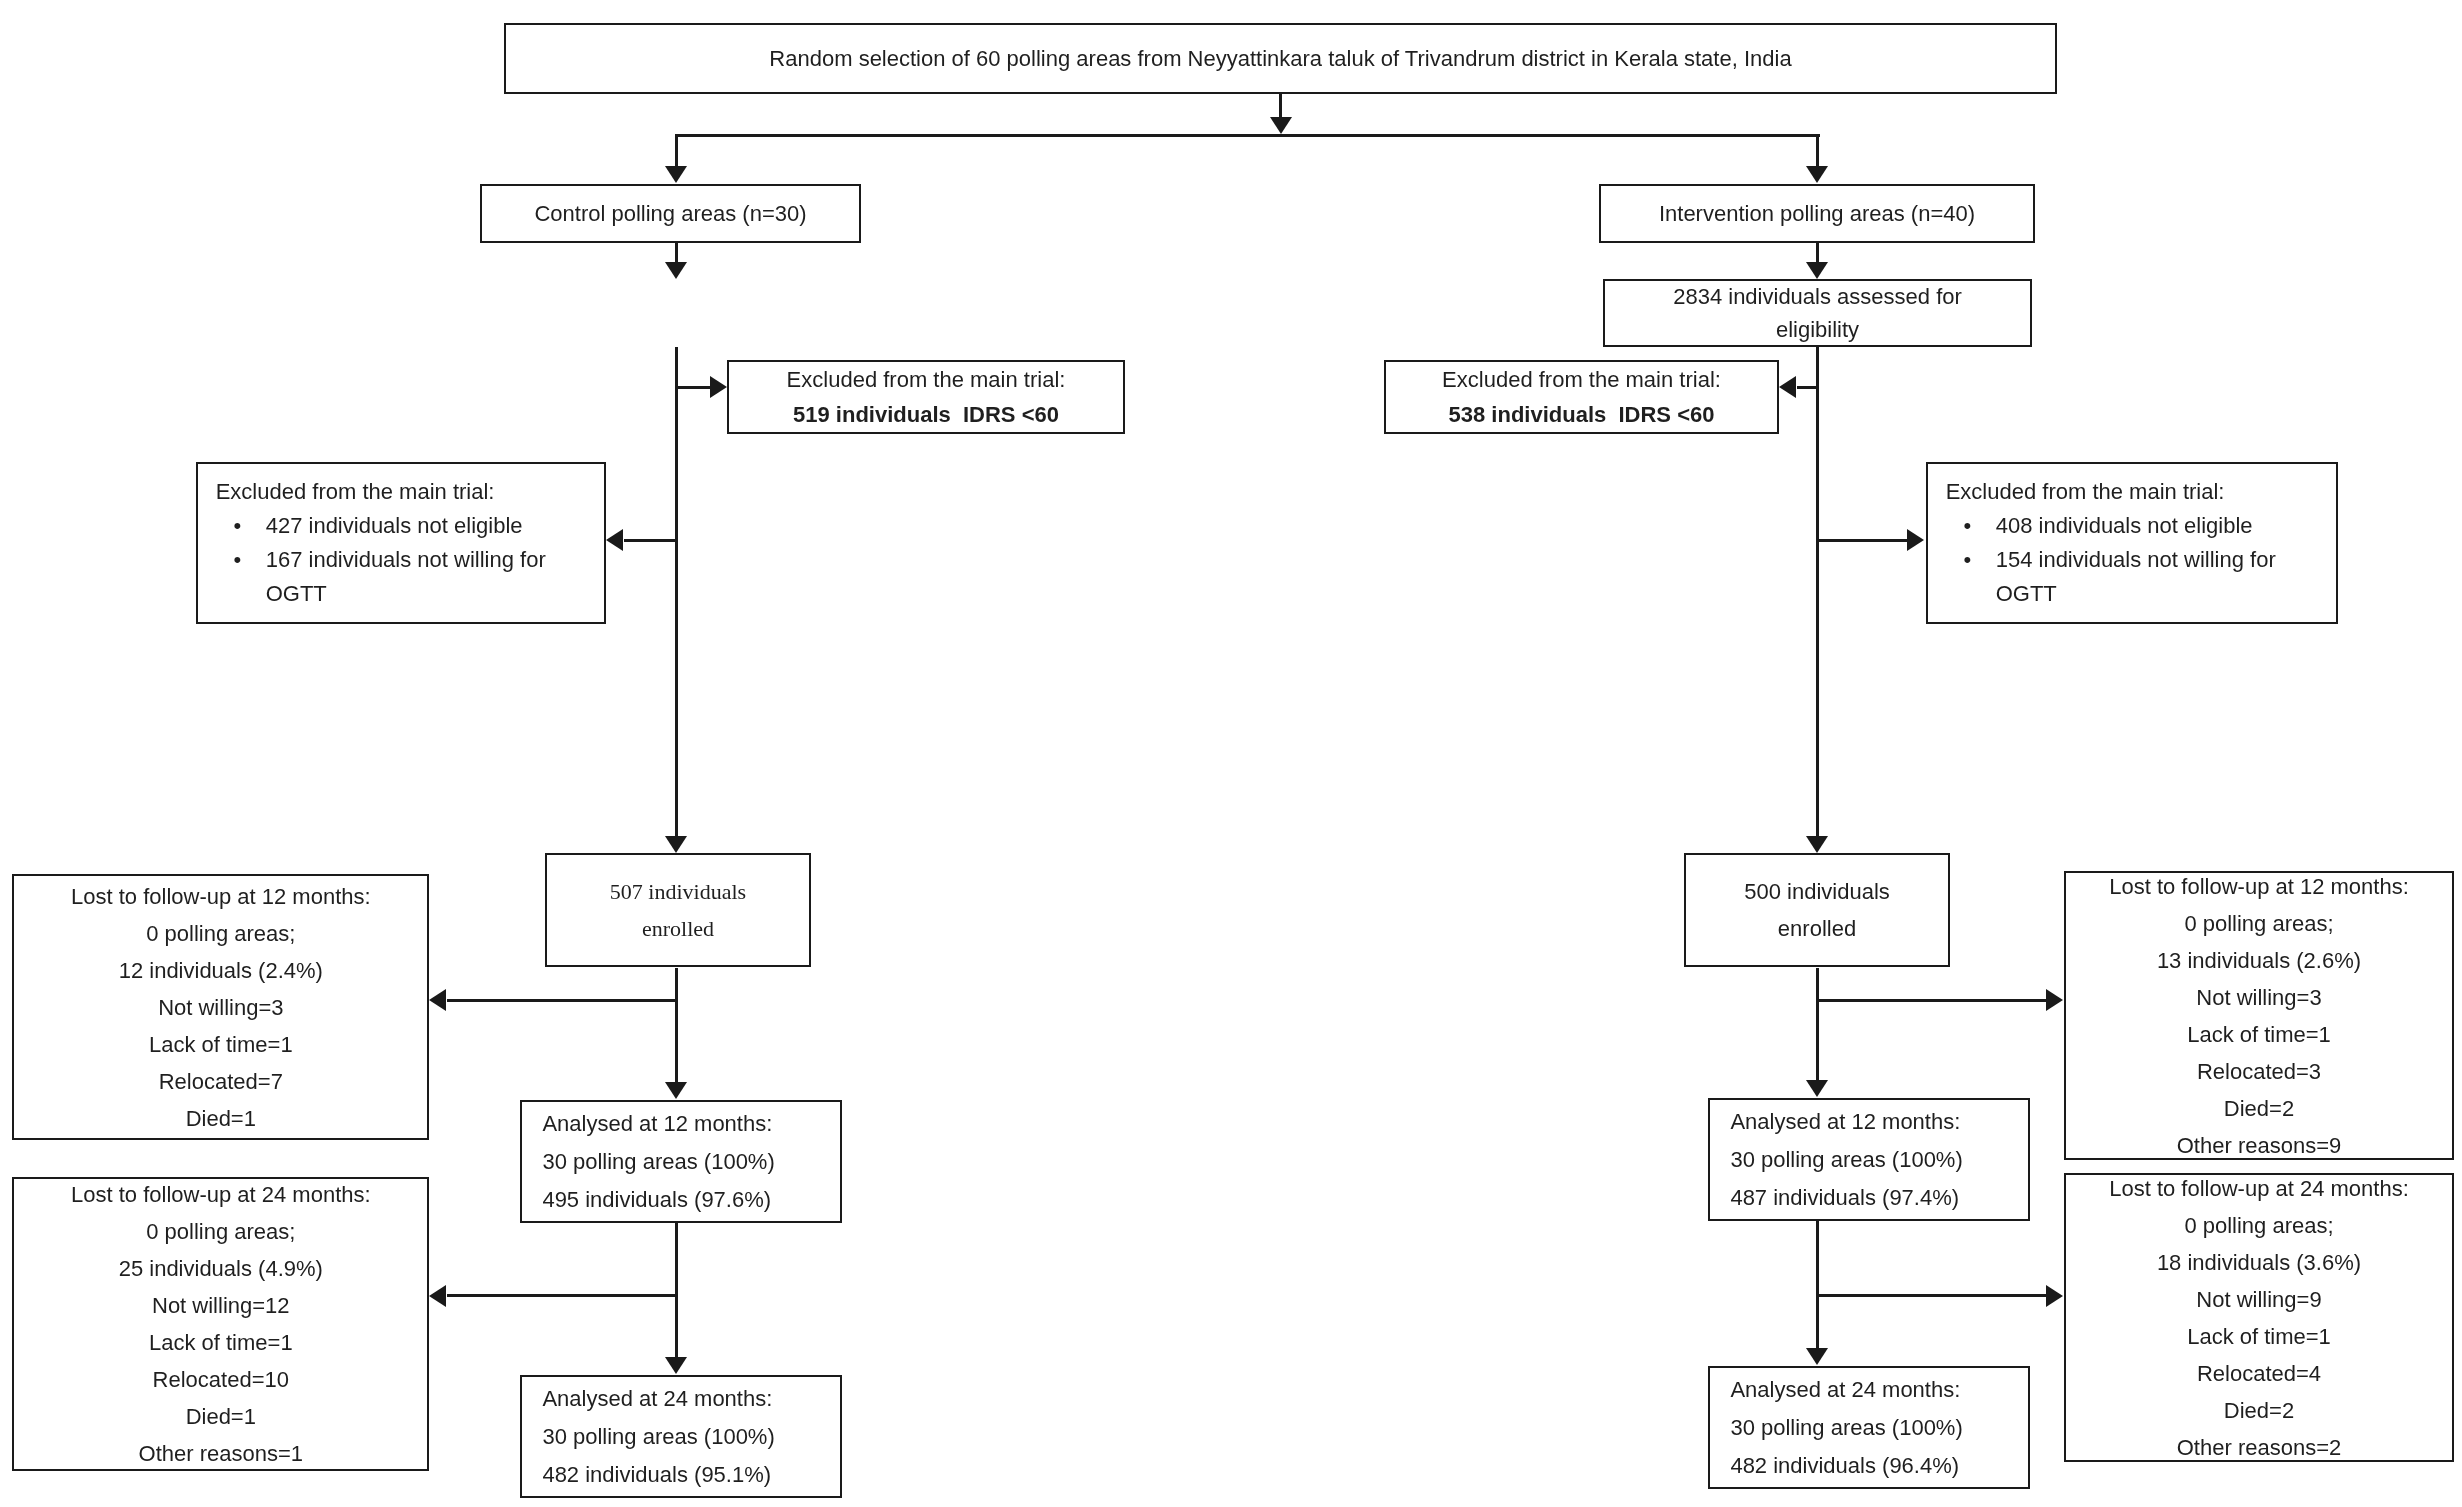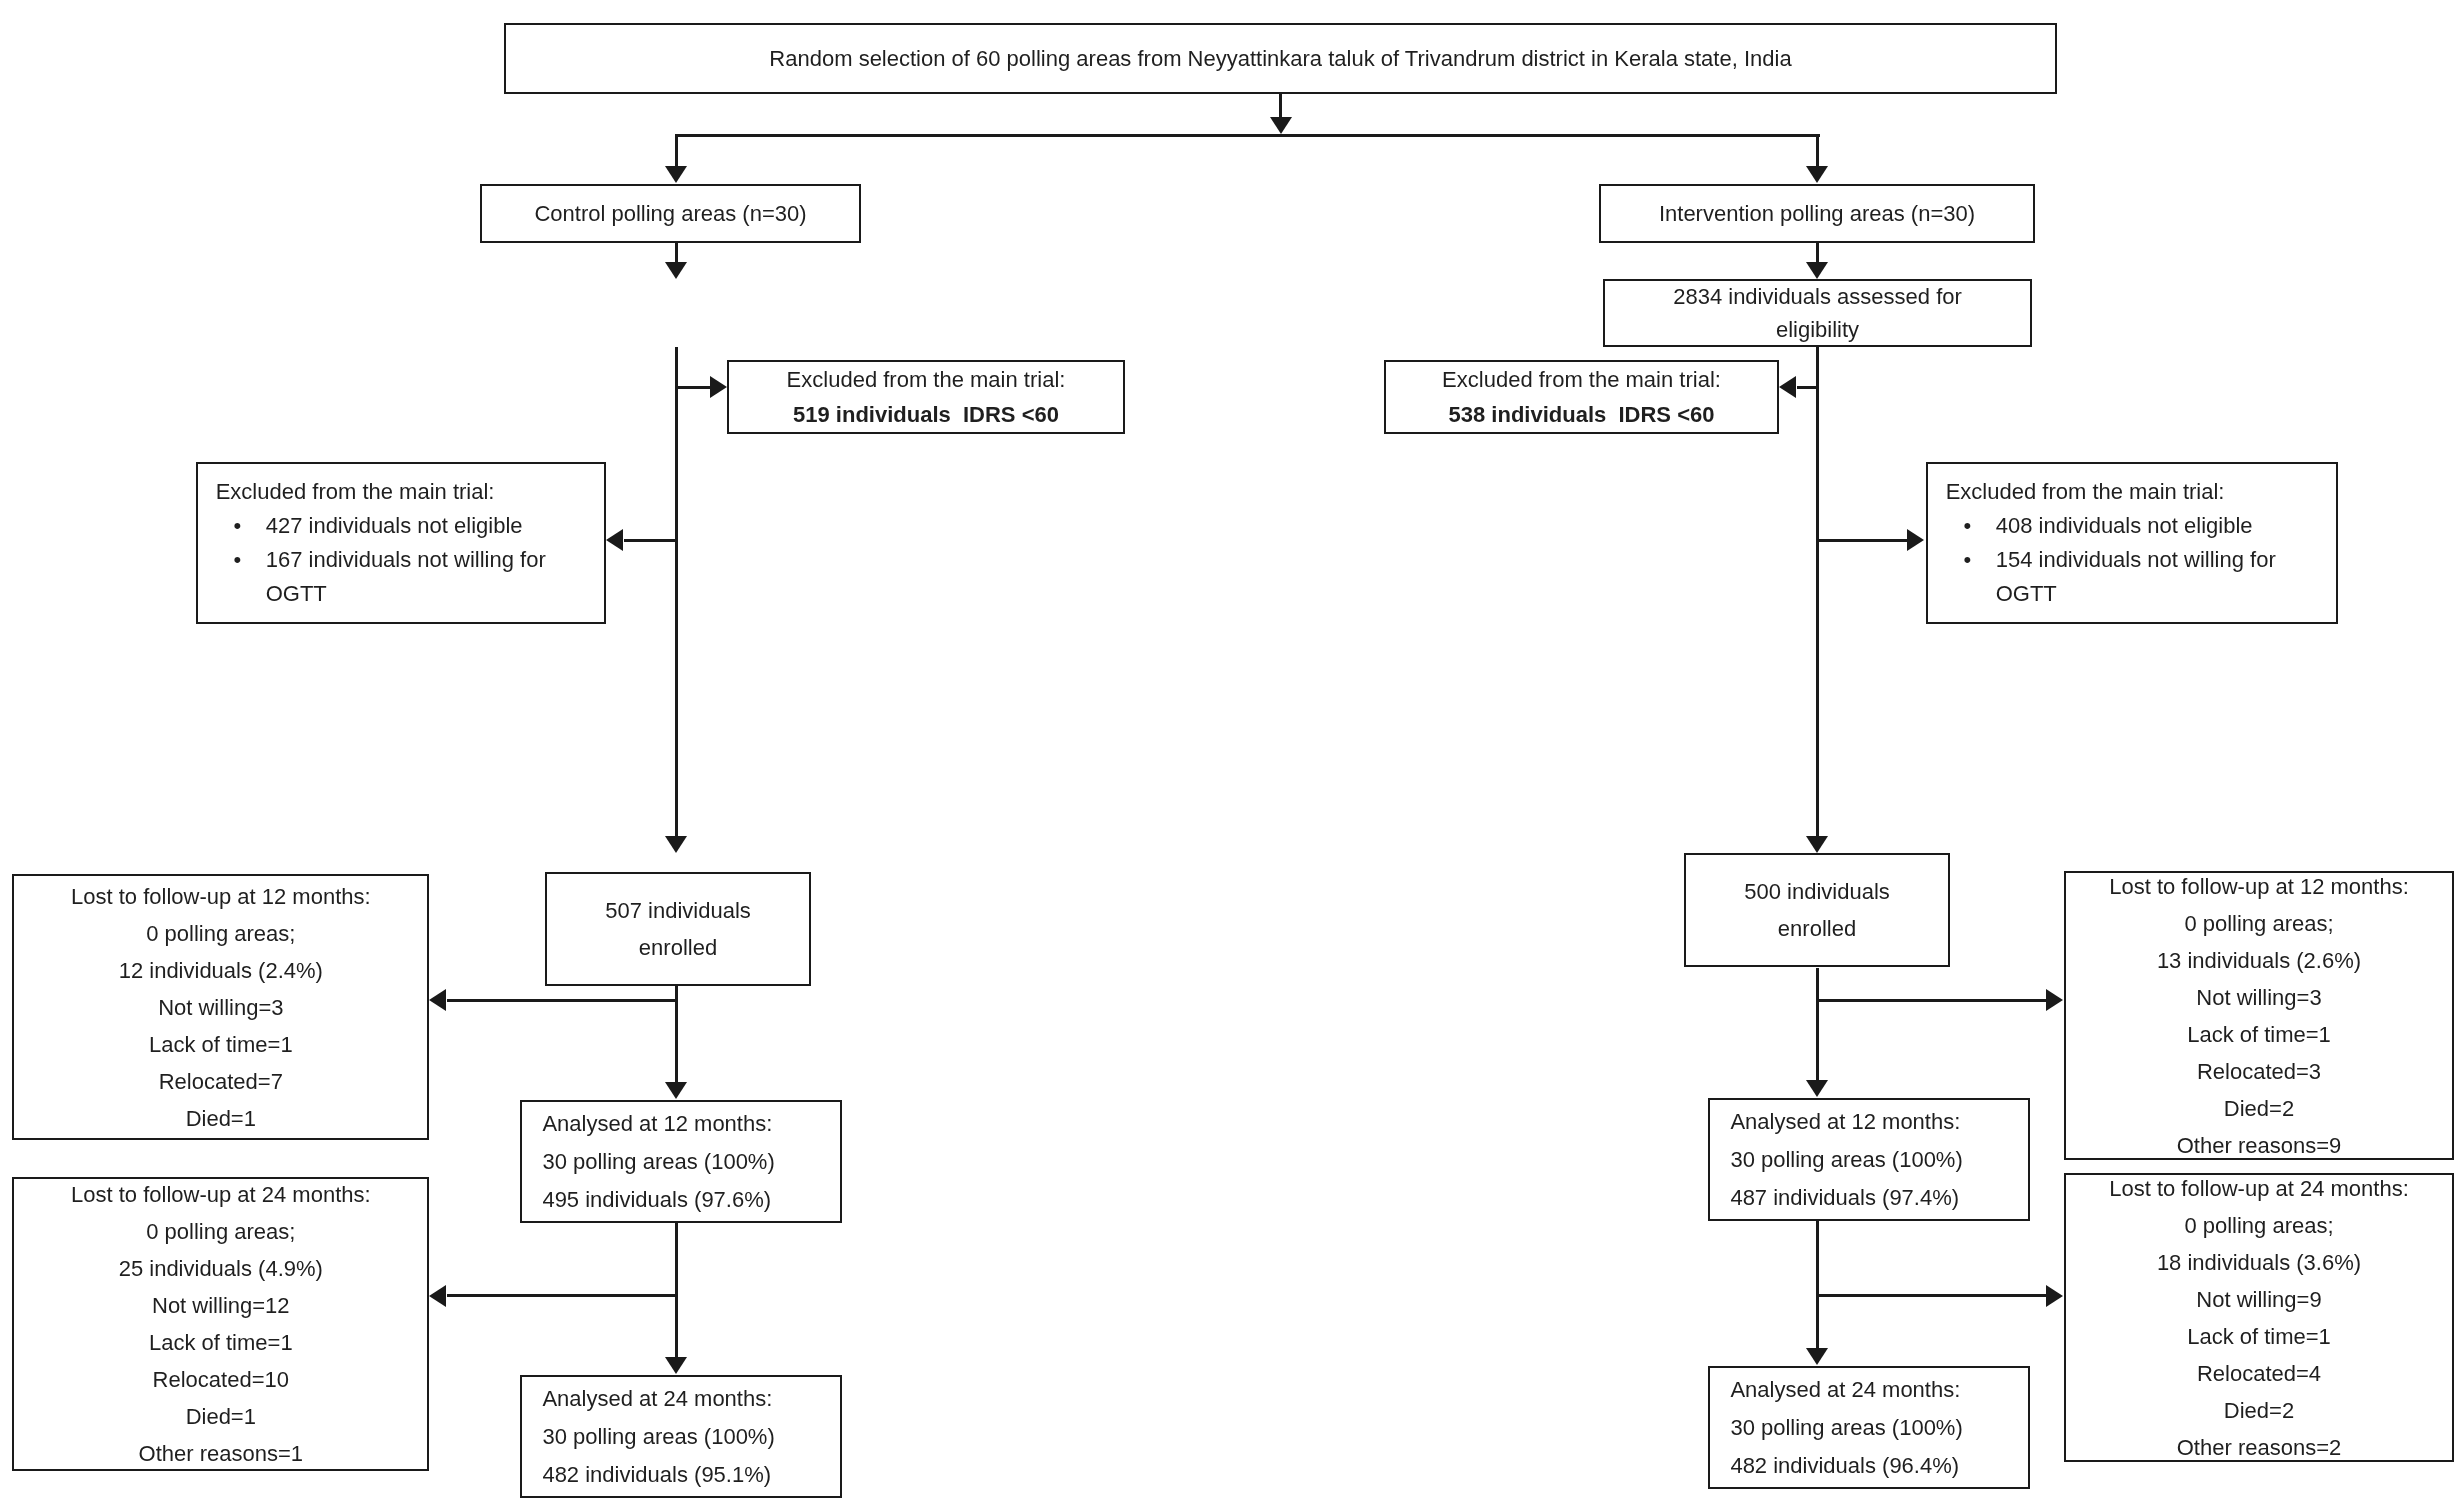--- a/index.html
+++ b/index.html
@@ -97,21 +97,21 @@
   <div class="ah ah-right" style="left:2046px;top:1285px;"></div>
 
   <div class="box" style="left:504px;top:22.5px;width:1553px;height:71px;">
       <div class="line">Random selection of 60 polling areas from Neyyattinkara taluk of Trivandrum district in Kerala state, India</div>
     </div>
 
   <div class="box" style="left:480px;top:184px;width:381px;height:59px;">
       <div class="line">Control polling areas (n=30)</div>
     </div>
   <div class="box" style="left:1599px;top:184px;width:436px;height:59px;">
-      <div class="line">Intervention polling areas (n=30)</div>
+      <div class="line">Intervention polling areas (n=40)</div>
     </div>
 
   <div class="box b-assessed" style="left:1603px;top:279px;width:429px;height:68px;">
       <div class="line">2834 individuals assessed for</div>
       <div class="line">eligibility</div>
     </div>
 
   <div class="box b-idrs" style="left:727px;top:360px;width:398px;height:74px;">
       <div class="line">Excluded from the main trial:</div>
       <div class="line">519 individuals  IDRS &lt;60</div>
@@ -129,21 +129,21 @@
       </div>
   </div>
   <div class="box b-excl" style="left:1926px;top:462px;width:412px;height:162px;">
     <div class="line">Excluded from the main trial:</div>
     <div>
         <div class="bullet">408 individuals not eligible</div>
         <div class="bullet">154 individuals not willing for OGTT</div>
       </div>
   </div>
 
-  <div class="box b-enrolled" style="left:545px;top:872px;width:266px;height:114px;">
+  <div class="box b-enrolled" style="left:545px;top:853px;width:266px;height:114px;font-family:Liberation Serif, serif;">
       <div class="line">507 individuals</div>
       <div class="line">enrolled</div>
     </div>
   <div class="box b-enrolled" style="left:1684px;top:853px;width:266px;height:114px;">
       <div class="line">500 individuals</div>
       <div class="line">enrolled</div>
     </div>
 
   <div class="box b-lost" style="left:12.3px;top:874px;width:417px;height:266px;">
       <div class="line">Lost to follow-up at 12 months:</div>

